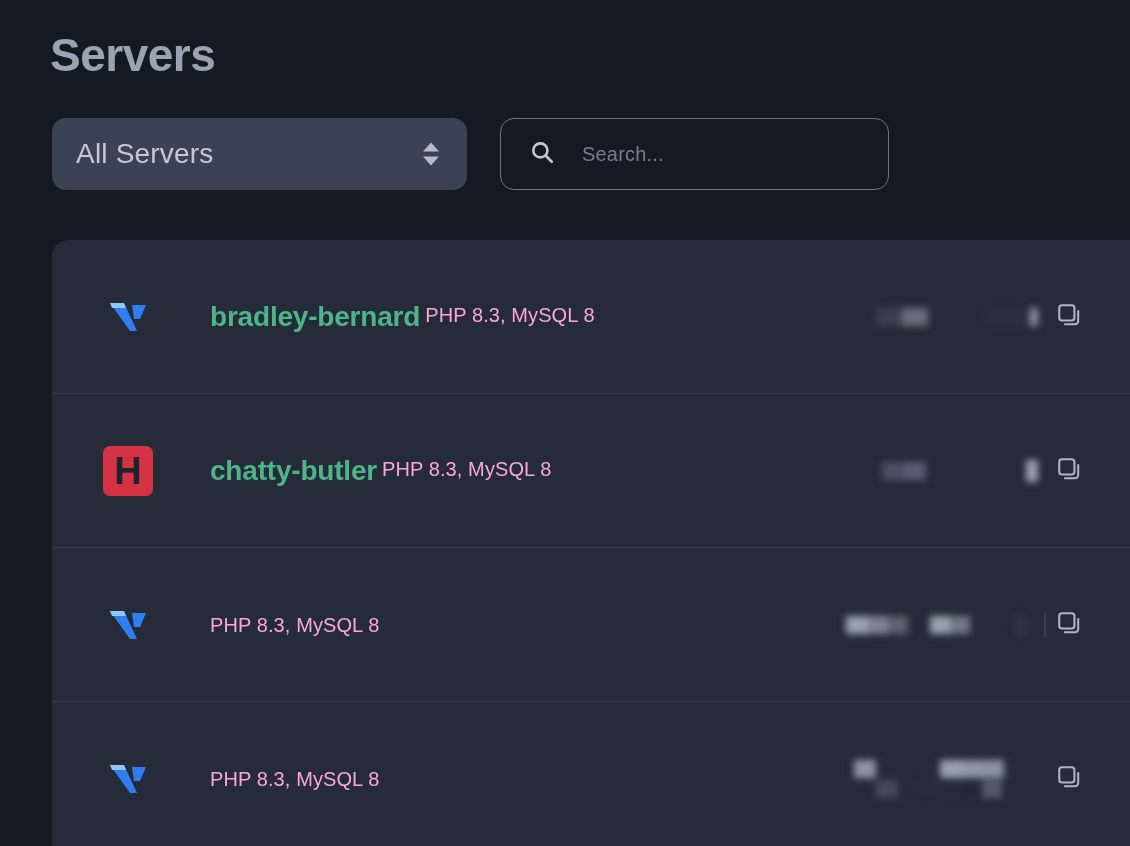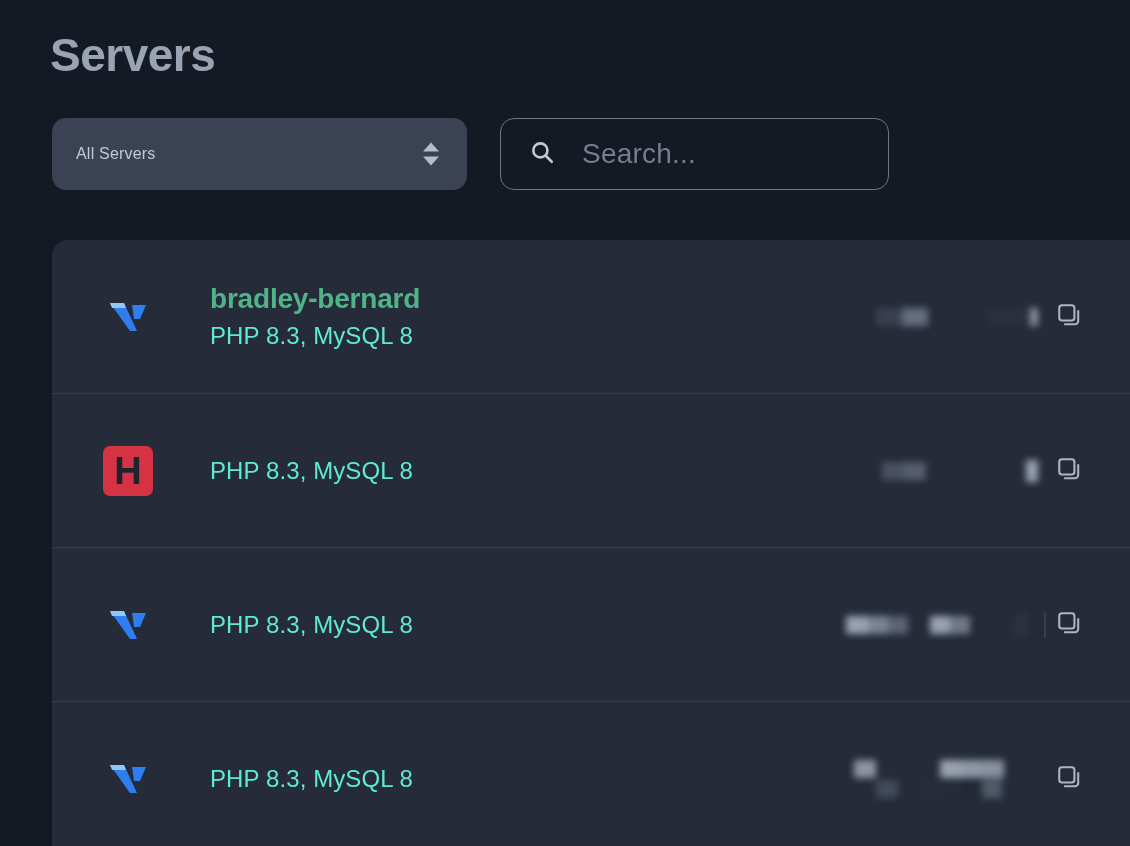--- a/index.html
+++ b/index.html
@@ -50,21 +50,21 @@
     position: relative;
     width: 415px;
     height: 72px;
     background: #3b4254;
     border-radius: 14px;
     display: flex;
     align-items: center;
   }
 
   .select-value {
-    font-size: 16px;
+    font-size: 28px;
     color: #c3c9d4;
     padding-left: 24px;
     letter-spacing: 0.2px;
     user-select: none;
   }
 
   .select-arrows {
     position: absolute;
     right: 28px;
     top: 50%;
@@ -99,21 +99,21 @@
     flex: 0 0 auto;
     color: #c3c9d4;
   }
 
   .search-input {
     flex: 1 1 auto;
     background: transparent;
     border: none;
     outline: none;
     font-family: "Liberation Sans", sans-serif;
-    font-size: 28px;
+    font-size: 20px;
     color: #ef4444;
     padding-left: 27px;
     padding-right: 16px;
     letter-spacing: 0.2px;
   }
   .search-input::placeholder { color: #767e8e; }
 
   
   .server-list {
     position: absolute;
@@ -158,36 +158,35 @@
     color: #1d2430;
     font-size: 38px;
     font-weight: 700;
     line-height: 1;
     font-family: "Liberation Sans", sans-serif;
   }
 
   .row-text {
     margin-left: 54px;
     display: flex;
-    flex-direction: column;
     justify-content: center;
     gap: 5px;
   }
 
   .row-name {
     font-size: 28px;
     font-weight: 700;
     color: #4fb488;
     letter-spacing: -0.2px;
     line-height: 34px;
   }
 
   .row-sub {
-    font-size: 24px;
-    color: #5eead4;
+    font-size: 20px;
+    color: #f9a8d4;
     line-height: 30px;
     letter-spacing: 0.1px;
   }
 
   .row-right {
     position: absolute;
     right: 70px;
     top: 0;
     height: 100%;
     display: flex;
@@ -287,20 +286,21 @@
       </div>
     </div>
 
     <div class="server-row">
       <div class="row-logo">
         <span class="logo-hetzner">
             <span>H</span>
           </span>
       </div>
       <div class="row-text">
+        <span class="row-name">chatty-butler</span>
         <span class="row-sub">PHP 8.3, MySQL 8</span>
       </div>
       <div class="row-right">
         <span class="redacted" style="margin-right:100px;">
           <span class="rline">
             <span class="blk" style="width:22px;background:#4a5162;"></span>
             <span class="blk" style="width:22px;background:#565d6e;"></span>
           </span>
         </span>
         <span class="redacted">

